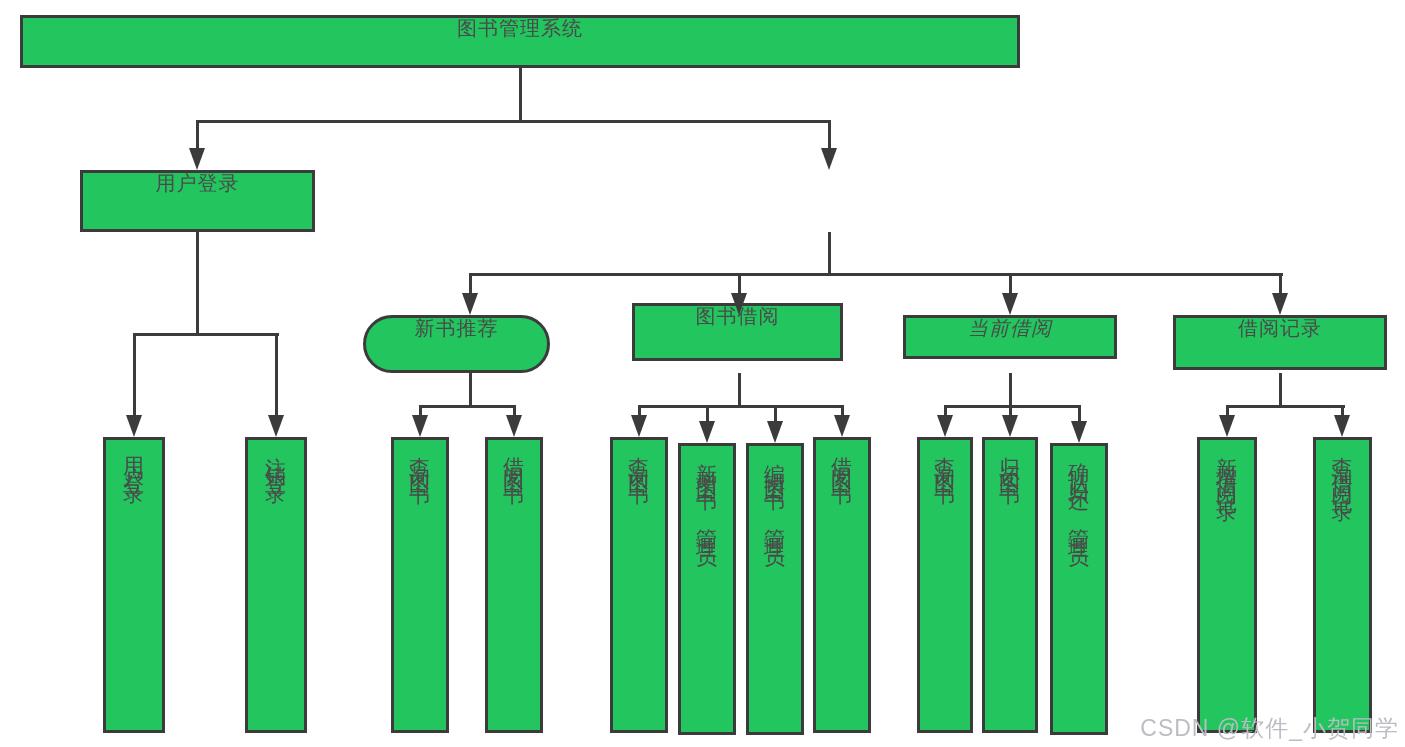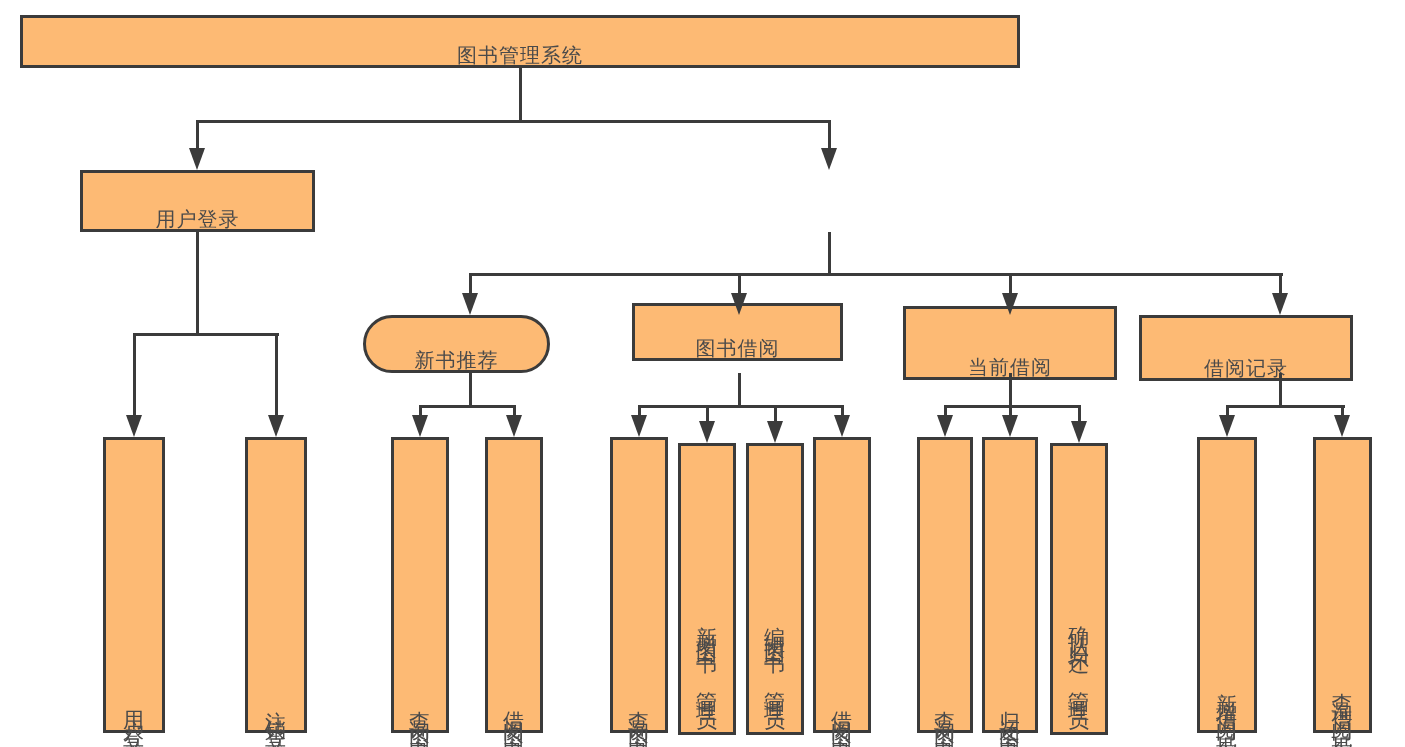--- a/index.html
+++ b/index.html
@@ -13,22 +13,22 @@
     position:relative;
     width:1405px;height:747px;
     background:var(--bg);
     font-family:"Liberation Sans","DejaVu Sans",sans-serif;
     overflow:hidden;
   }
   .box{
     position:absolute;
     box-sizing:border-box;
     border:3px solid var(--line);
-    background:#fdba74;
-    display:flex;align-items:flex-end;justify-content:center;
+    background:#22c55e;
+    display:flex;align-items:flex-start;justify-content:center;
     color:var(--text);
   }
   .hlabel{
     font-size:20px;
     letter-spacing:1px;
     line-height:1;
     color:var(--text);
   }
   .vlabel{
     writing-mode:vertical-rl;
@@ -69,24 +69,24 @@
   <div class="box" style="left:80px;top:170px;width:235px;height:62px;">
     <span class="hlabel">用户登录</span>
   </div>
 
   <div class="box" style="left:363px;top:315px;width:187px;height:58px;border-radius:29px;">
     <span class="hlabel">新书推荐</span>
   </div>
   <div class="box" style="left:632px;top:303px;width:211px;height:58px;">
     <span class="hlabel">图书借阅</span>
   </div>
-  <div class="box" style="left:903px;top:306px;width:214px;height:74px;">
+  <div class="box" style="left:903px;top:315px;width:214px;height:44px;font-style:italic;">
     <span class="hlabel">当前借阅</span>
   </div>
-  <div class="box" style="left:1139px;top:315px;width:214px;height:66px;">
+  <div class="box" style="left:1173px;top:315px;width:214px;height:55px;">
     <span class="hlabel">借阅记录</span>
   </div>
 
   <div class="box" style="left:103px;top:437px;width:62px;height:296px;">
     <span class="vlabel">用户登录</span>
   </div>
   <div class="box" style="left:245px;top:437px;width:62px;height:296px;">
     <span class="vlabel">注销登录</span>
   </div>
 
@@ -179,14 +179,15 @@
   <div class="vline" style="left:1078px;top:405px;height:18px;"></div>
   <div class="ahead" style="left:1071px;top:421px;"></div>
 
   <div class="vline" style="left:1279px;top:373px;height:35px;"></div>
   <div class="hline" style="left:1226px;top:405px;width:119px;"></div>
   <div class="vline" style="left:1226px;top:405px;height:12px;"></div>
   <div class="ahead" style="left:1219px;top:415px;"></div>
   <div class="vline" style="left:1341px;top:405px;height:12px;"></div>
   <div class="ahead" style="left:1334px;top:415px;"></div>
 
+  <div class="watermark">CSDN @软件_小贺同学</div>
 
 </div>
 
 </body></html>

